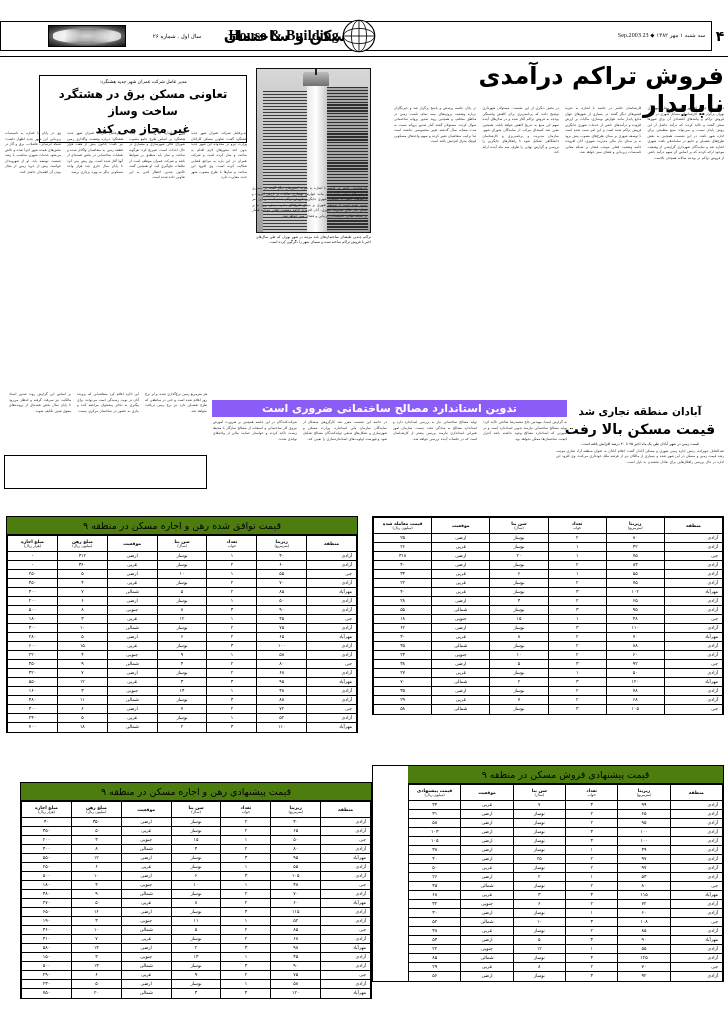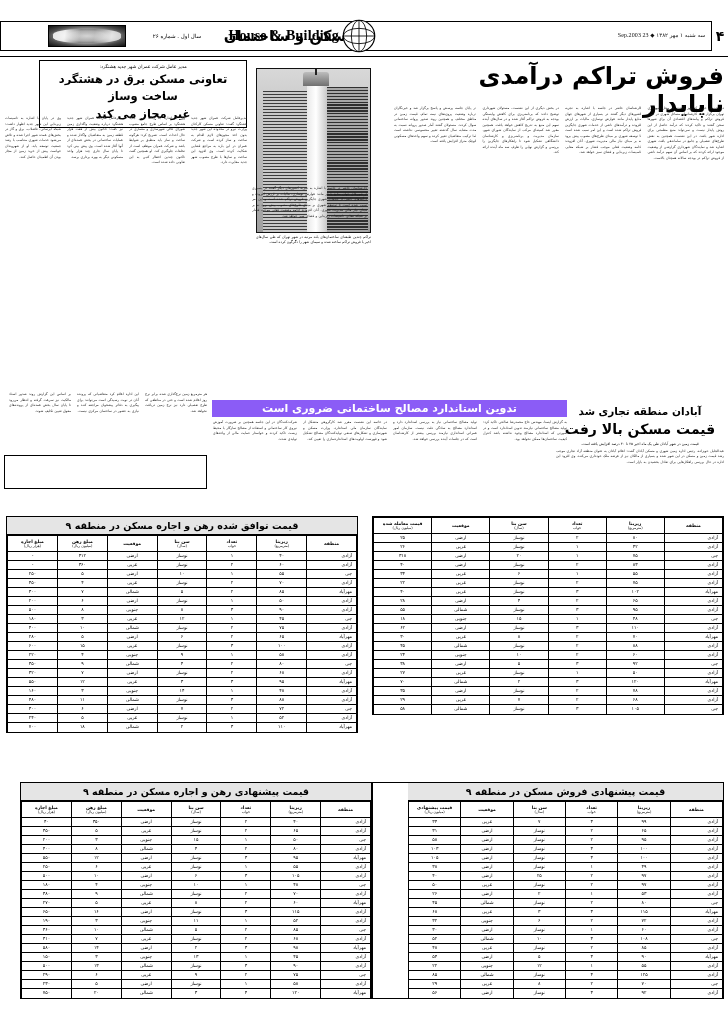--- a/index.html
+++ b/index.html
@@ -180,21 +180,21 @@
     font-size: 3.5px; line-height: 1.5; text-align: justify;
     margin-top: 2px; direction: rtl;
   }
   .photo-col {
     position: absolute; left: 252px; top: 186px;
     width: 115px; height: 205px;
   }
 
   
   .left-art {
-    position: absolute; left: 0; top: 0;
+    position: absolute; left: 0; top: 15px;
     width: 243px;
   }
   .la-box {
     border: 1px solid #000;
     padding: 3px 4px 4px;
     width: 208px;
     margin: 0 0 0 0;
   }
   .la-kicker { font-size: 4.6px; text-align: center; margin-bottom: 2px; }
   .la-head {
@@ -236,24 +236,24 @@
     border: 1px solid #000;
   }
 
   
   .tbl {
     position: absolute;
     border: 1.3px solid #000;
     background: #fff;
   }
   .tbl-title {
-    background: #e5e5e5;
+    background: #4d7c0f;
     border-bottom: 1.2px solid #000;
     text-align: center;
-    font-size: 9.5px; font-weight: bold;
+    font-size: 9.5px; font-weight: normal;
     padding: 3px 0 3px;
     letter-spacing: .2px;
   }
   table.grid {
     width: 100%;
     border-collapse: collapse;
     direction: rtl;
     table-layout: fixed;
   }
   table.grid th, table.grid td {
@@ -269,21 +269,21 @@
     font-size: 4.5px;
     height: 16px;
     vertical-align: middle;
   }
   table.grid th .u { display: block; font-size: 3.6px; font-weight: normal; }
   table.grid td.reg { text-align: right; padding-right: 4px; }
   table.grid tbody tr:last-child td { border-bottom: none; }
 
   .tbl-tr-1 { left: 372px; top: 516px; width: 352px; }
   .tbl-tl-1 { left: 6px;   top: 516px; width: 352px; }
-  .tbl-tr-2 { left: 372px; top: 782px; width: 352px; padding-left: 35px; }
+  .tbl-tr-2 { left: 372px; top: 765px; width: 352px; padding-left: 35px; }
   .tbl-tl-2 { left: 20px;   top: 782px; width: 352px; }
 </style>
 </head>
 <body>
 
 <div id="page">
 
   <div class="masthead">
     <div class="mh-pagenum">۴</div>
     <div class="mh-box">

